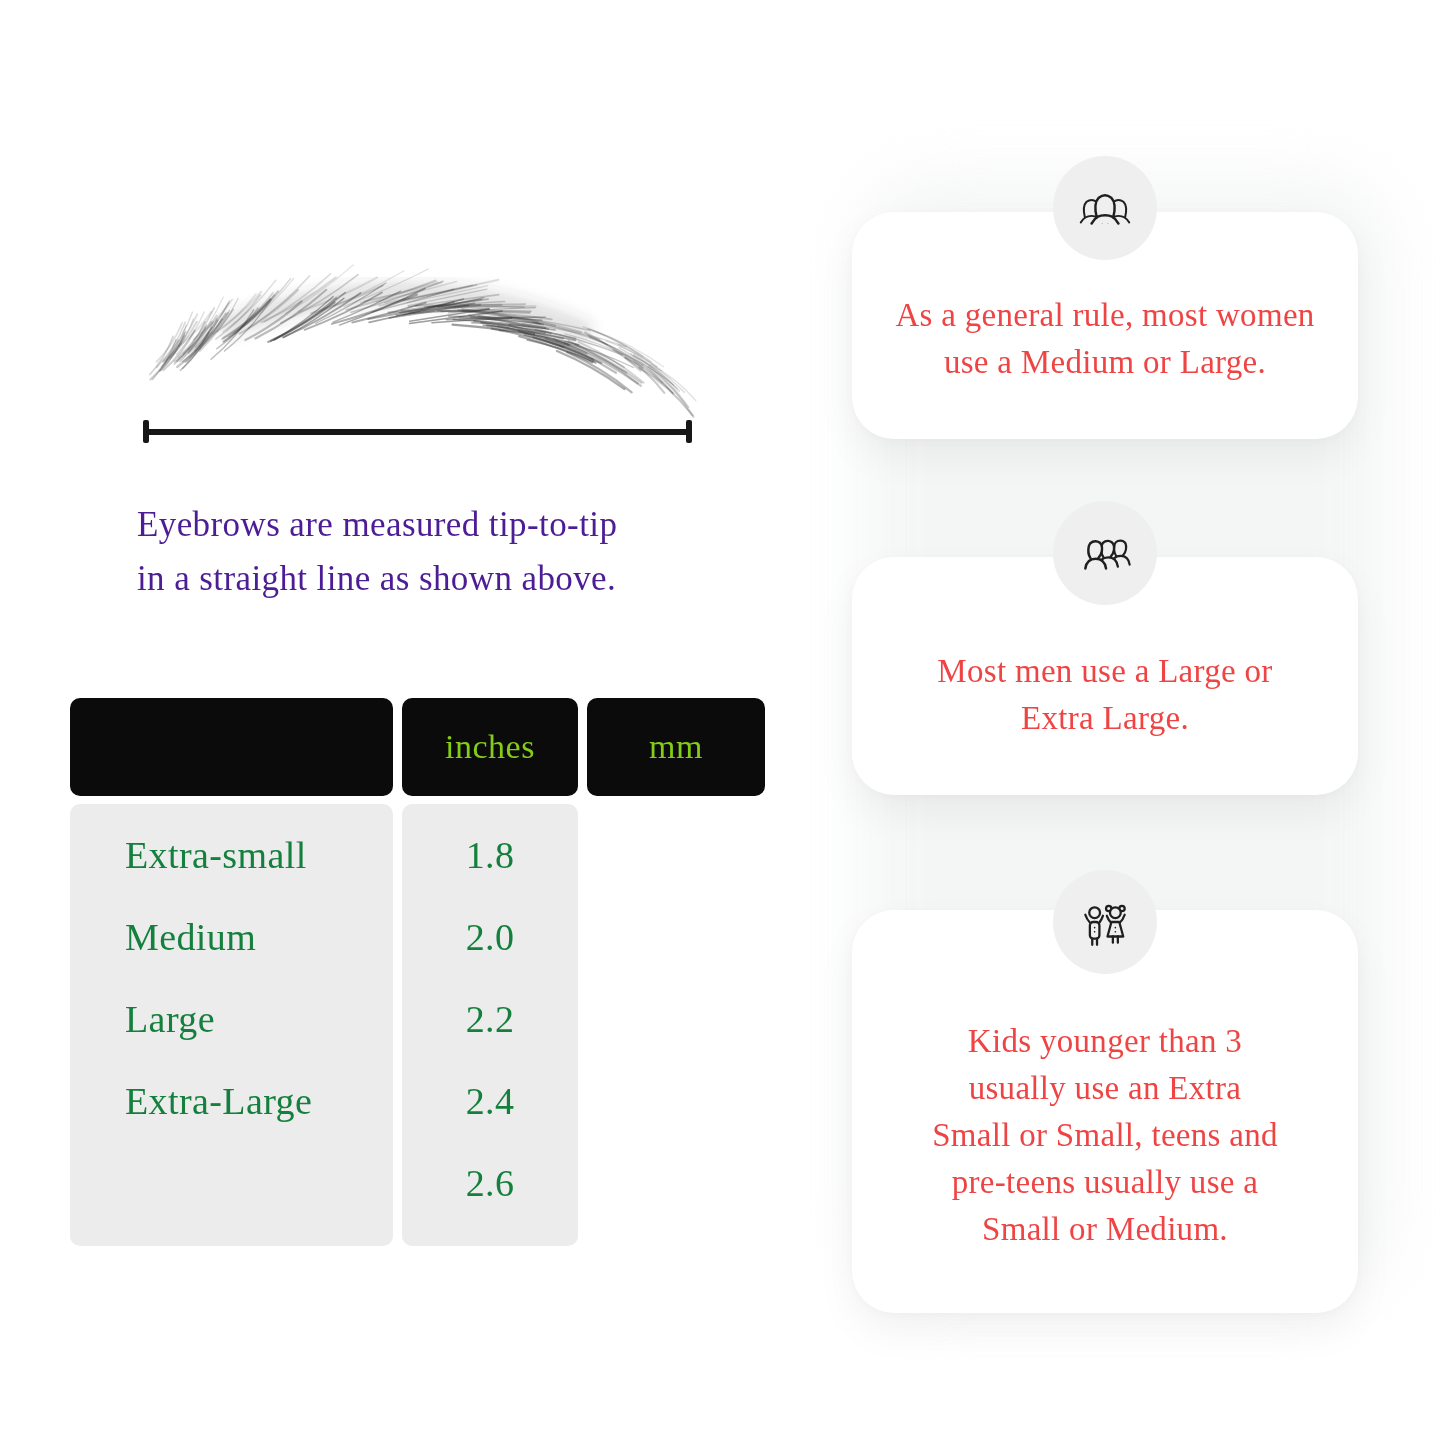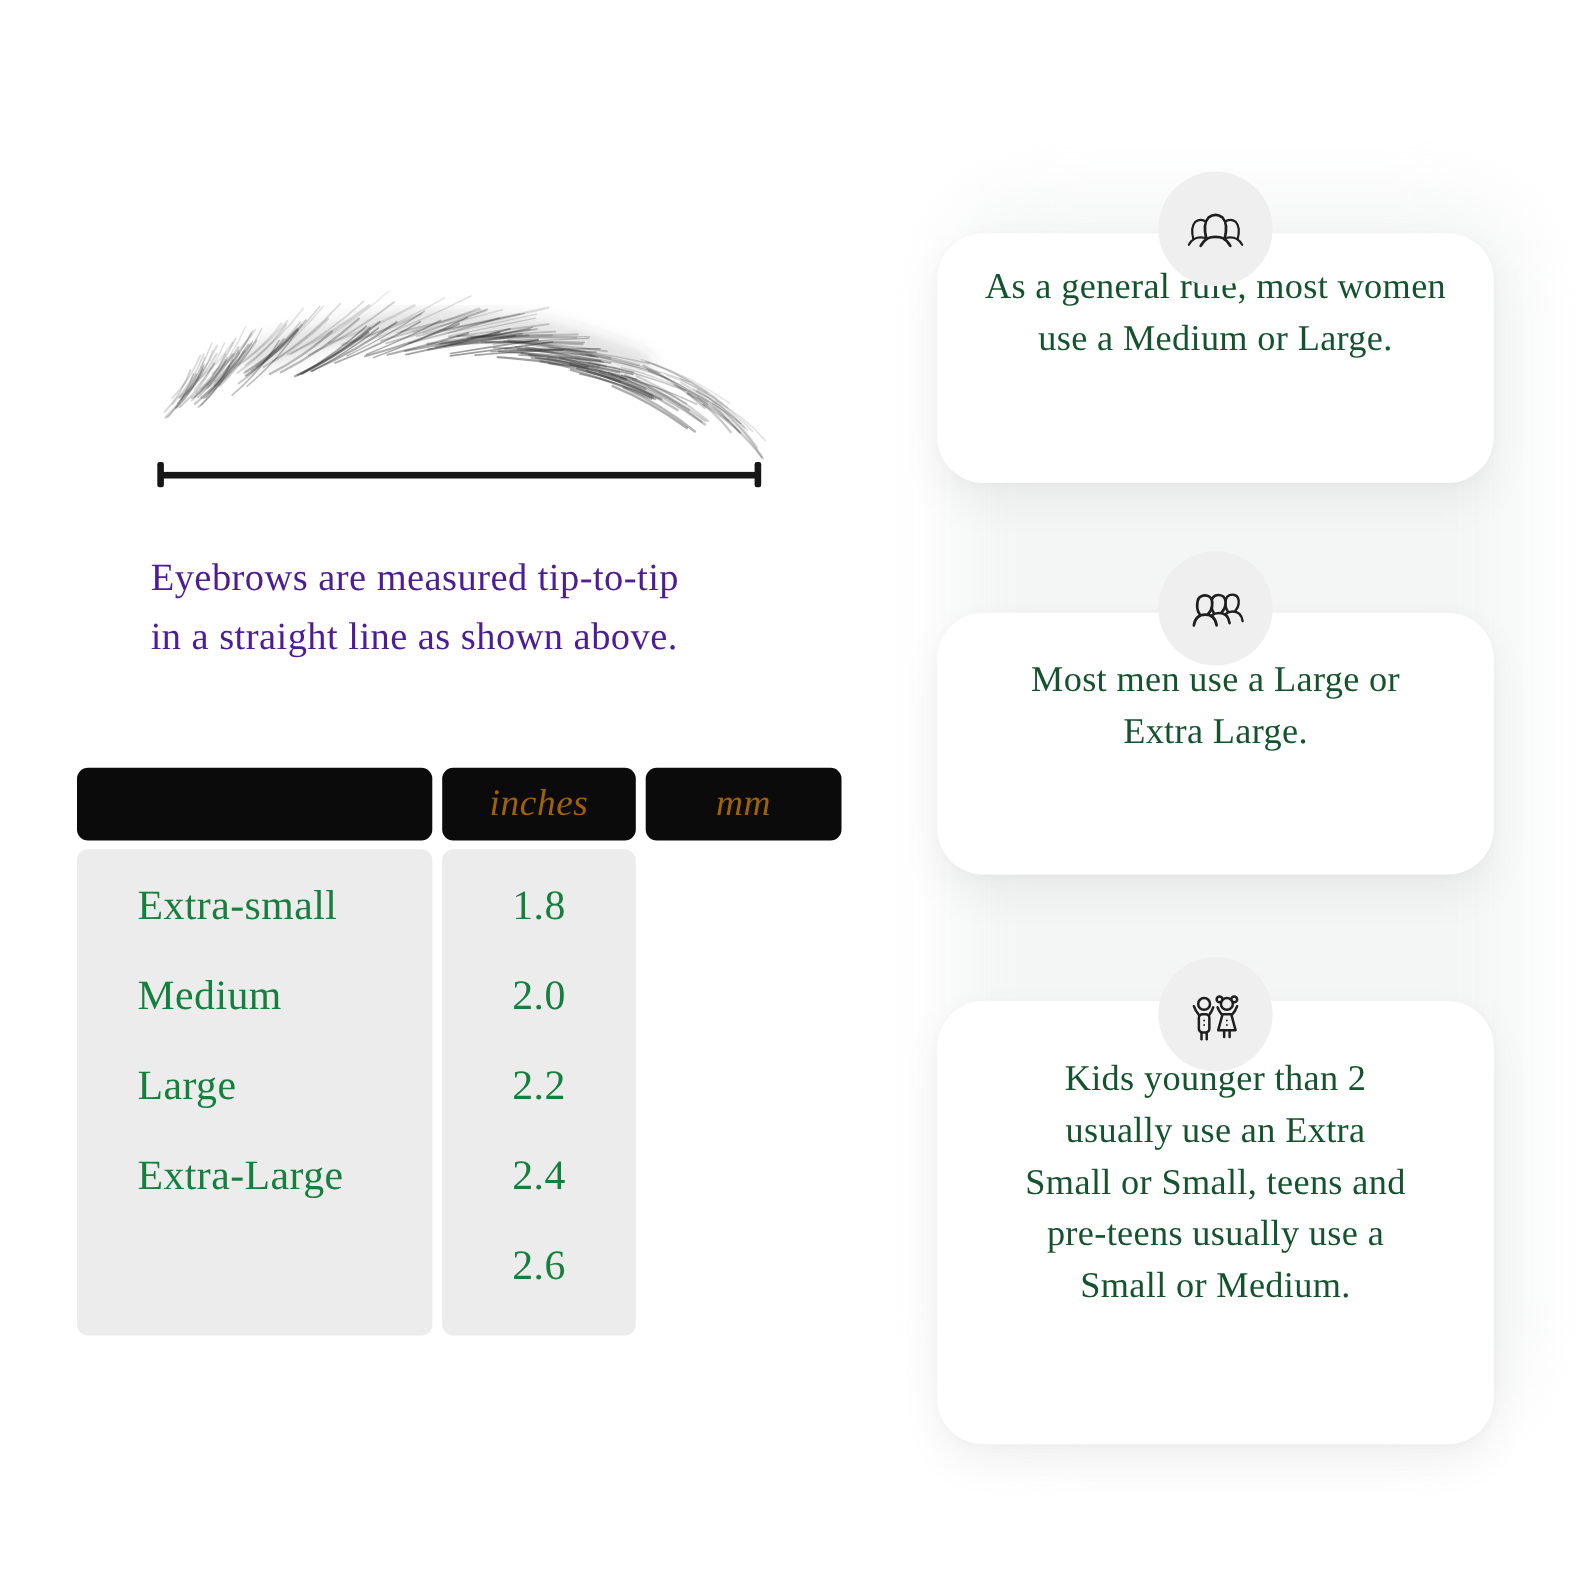--- a/index.html
+++ b/index.html
@@ -17,40 +17,39 @@
   .caption{
     position:absolute; left:137px; top:498px; width:620px;
     font-size:35px; line-height:54px; color:#4c1d95; letter-spacing:0.4px;
     white-space:pre-line;
   }
   
   .size-table{position:absolute; left:70px; top:698px; width:695px;}
   .thead,.tbody{display:grid; grid-template-columns:323px 176px 178px; column-gap:9px;}
   .thead{margin-bottom:8px;}
   .hcell{
-    background:#0b0b0b; border-radius:10px; height:66px;
-    color:#a16207; font-size:34px; display:flex; align-items:center; justify-content:center;
+    background:#0b0b0b; border-radius:10px; height:98px;
+    color:#84cc16; font-size:34px; display:flex; align-items:center; justify-content:center;
     letter-spacing:0.5px;
-    font-style:italic;
   }
   .bcol{background:#ececec; border-radius:10px; padding:10px 0 22px 0;}
   .bcell{height:82px; display:flex; align-items:center; font-size:38px; color:#15803d; letter-spacing:0.4px;}
   .bcol.labels .bcell{justify-content:flex-start; padding-left:55px;}
   .bcol.nums .bcell{justify-content:center;}
   
   .cards{position:absolute; left:840px; top:140px; width:570px; height:1170px;}
   .cards-halo{
     position:absolute; left:22px; top:38px; right:22px; bottom:16px;
     background:#f3f4f4; border-radius:70px; filter:blur(30px); opacity:0.85;
   }
   .card{
     position:absolute; left:12px; width:506px; background:#ffffff; border-radius:42px;
     box-shadow:0 18px 40px rgba(0,0,0,0.05), 0 2px 10px rgba(0,0,0,0.025);
-    display:flex; align-items:flex-start; justify-content:center; text-align:center;
-    color:#14532d; font-size:33px; line-height:47px; letter-spacing:0.3px;
+    display:flex; align-items:center; justify-content:center; text-align:center;
+    color:#ef4444; font-size:33px; line-height:47px; letter-spacing:0.3px;
     z-index:1;
   }
   .card .card-text{white-space:pre-line; padding:0 20px;}
   .card.card-1{top:72px; height:201px; padding-top:26px;}
   .card.card-2{top:417px; height:200px; padding-top:38px;}
   .card.card-3{top:770px; height:355px; padding-top:48px;}
   .icon-circle{
     position:absolute; width:104px; height:104px; border-radius:50%; background:#efefef;
     left:213px; z-index:2; display:flex; align-items:center; justify-content:center;
   }
@@ -318,21 +317,21 @@
         </g>
         <g transform="translate(-9,0)">
           <path d="M-6.5,-7 C-5.5,-11 -1,-12 2,-11 C5.5,-10 6.5,-6 6,-2 C5.7,0.5 4.5,3 2.5,5 C6,6 9,9 10,15 L-10,15 C-9,8 -6,5.8 -5,5 C-7,2 -7.5,-3 -6.5,-7 Z" fill="#efefef" stroke="none"></path>
           <path d="M-5,5 C-7,2 -7.5,-3 -6.5,-7 C-5.5,-11 -1,-12 2,-11 C5.5,-10 6.5,-6 6,-2 C5.7,0.5 4.5,3 2.5,5"></path>
           <path d="M-10,15 C-9,8 -5,5.5 0,5.5 C5,5.5 9,8 10,15"></path>
         </g>
       </svg>
     </div>
 
     <div class="card card-3">
-      <div class="card-text">Kids younger than 2
+      <div class="card-text">Kids younger than 3
 usually use an Extra
 Small or Small, teens and
 pre-teens usually use a
 Small or Medium.</div>
     </div>
     <div class="icon-circle pos-3">
       <svg width="58" height="58" viewBox="-28 -28 56 56" stroke="#1f1f1f" stroke-width="2.2" fill="none" stroke-linecap="round" stroke-linejoin="round">
 
         <g transform="translate(0,3)">
           <circle cx="-10" cy="-12" r="5.2" fill="#efefef"></circle>

